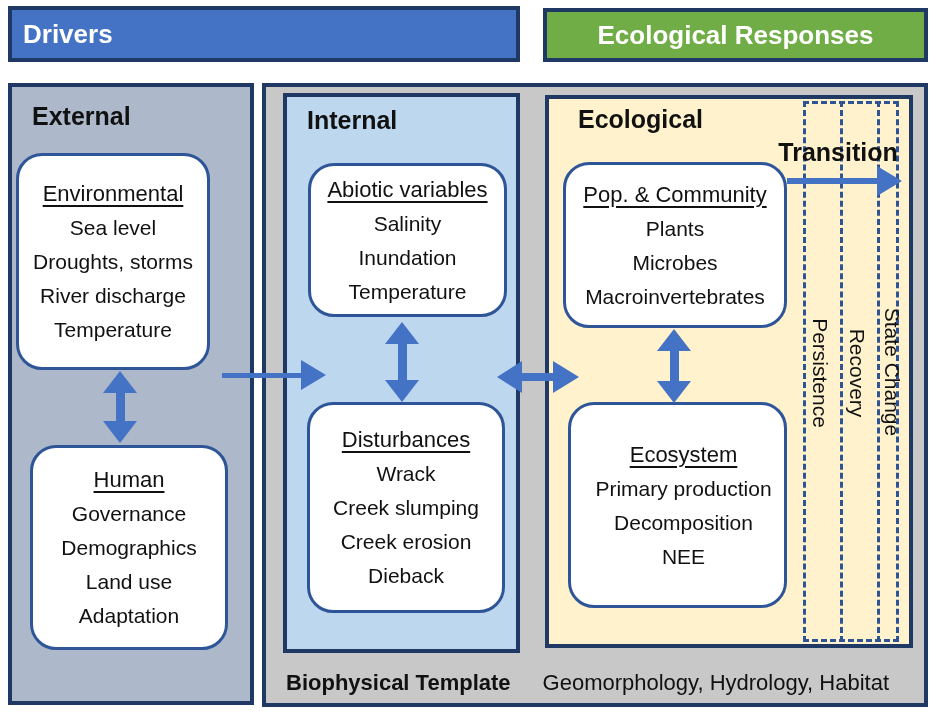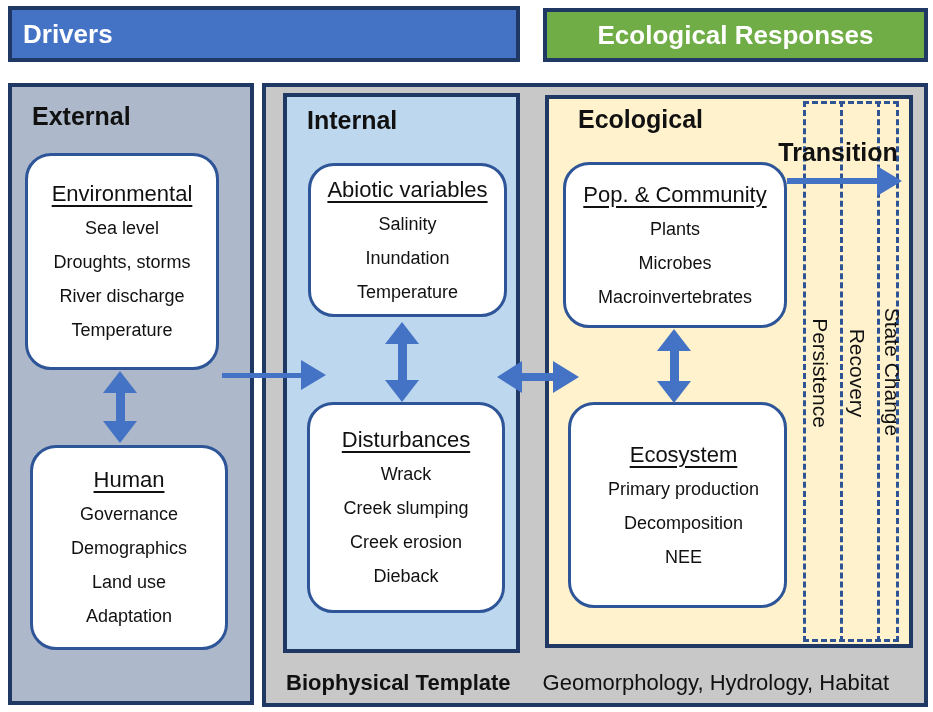--- a/index.html
+++ b/index.html
@@ -32,21 +32,21 @@
   .panel-template { left:262px; top:83px; width:666px; height:624px; background:var(--template-bg); }
   .panel-internal { left:283px; top:93px; width:237px; height:560px; background:var(--internal-bg); }
   .panel-ecological { left:545px; top:95px; width:368px; height:553px; background:var(--ecological-bg); }
   .panel-title { position:absolute; font-weight:bold; font-size:25px; color:var(--text-dark); z-index:4; }
   .wbox {
     position:absolute; background:#ffffff; border:3px solid var(--box-border-blue); border-radius:26px;
     display:flex; flex-direction:column; align-items:center; justify-content:center;
     text-align:center; z-index:3; padding:4px 4px;
   }
   .box-title { font-size:22px; line-height:35px; text-decoration:underline; text-underline-offset:4px; white-space:nowrap; }
-  .box-item { font-size:18px; line-height:34px; white-space:nowrap; }
+  .box-item { font-size:21px; line-height:34px; white-space:nowrap; }
   
   .lane-rect { position:absolute; left:803px; top:101px; width:96px; height:541px; border:3px dashed var(--dashed-blue); z-index:1; }
   .lane-divider { position:absolute; top:101px; width:0; height:541px; border-left:3px dashed var(--dashed-blue); z-index:1; }
   .lane-label {
     position:absolute; writing-mode:vertical-rl; font-size:21px; color:var(--text-dark);
     transform:translate(-50%,-50%); white-space:nowrap; z-index:2;
   }
   .transition-label {
     position:absolute; left:838px; top:152px; transform:translate(-50%,-50%);
     font-weight:bold; font-size:25px; color:var(--text-dark); z-index:5; white-space:nowrap;
@@ -95,21 +95,21 @@
   <div class="lane-label" style="left:820px; top:373px;">Persistence</div>
   <div class="lane-label" style="left:857px; top:373px;">Recovery</div>
   <div class="lane-label" style="left:892px; top:372px;">State Change</div>
 
   <div class="transition-label">Transition</div>
   <div class="harrow" style="left:787px; top:165px; width:115px; height:32px;">
     <div class="hshaft" style="height:6px;"></div>
     <div class="tri-right"></div>
   </div>
 
-  <div class="wbox" style="left:25px; top:153px; width:194px; height:217px;">
+  <div class="wbox" style="left:16px; top:153px; width:194px; height:217px;">
     <div class="box-title">Environmental</div>
     <div class="box-item">Sea level</div>
     <div class="box-item">Droughts, storms</div>
     <div class="box-item">River discharge</div>
     <div class="box-item">Temperature</div>
   </div>
 
   <div class="wbox" style="left:30px; top:445px; width:198px; height:205px;">
     <div class="box-title">Human</div>
     <div class="box-item">Governance</div>

